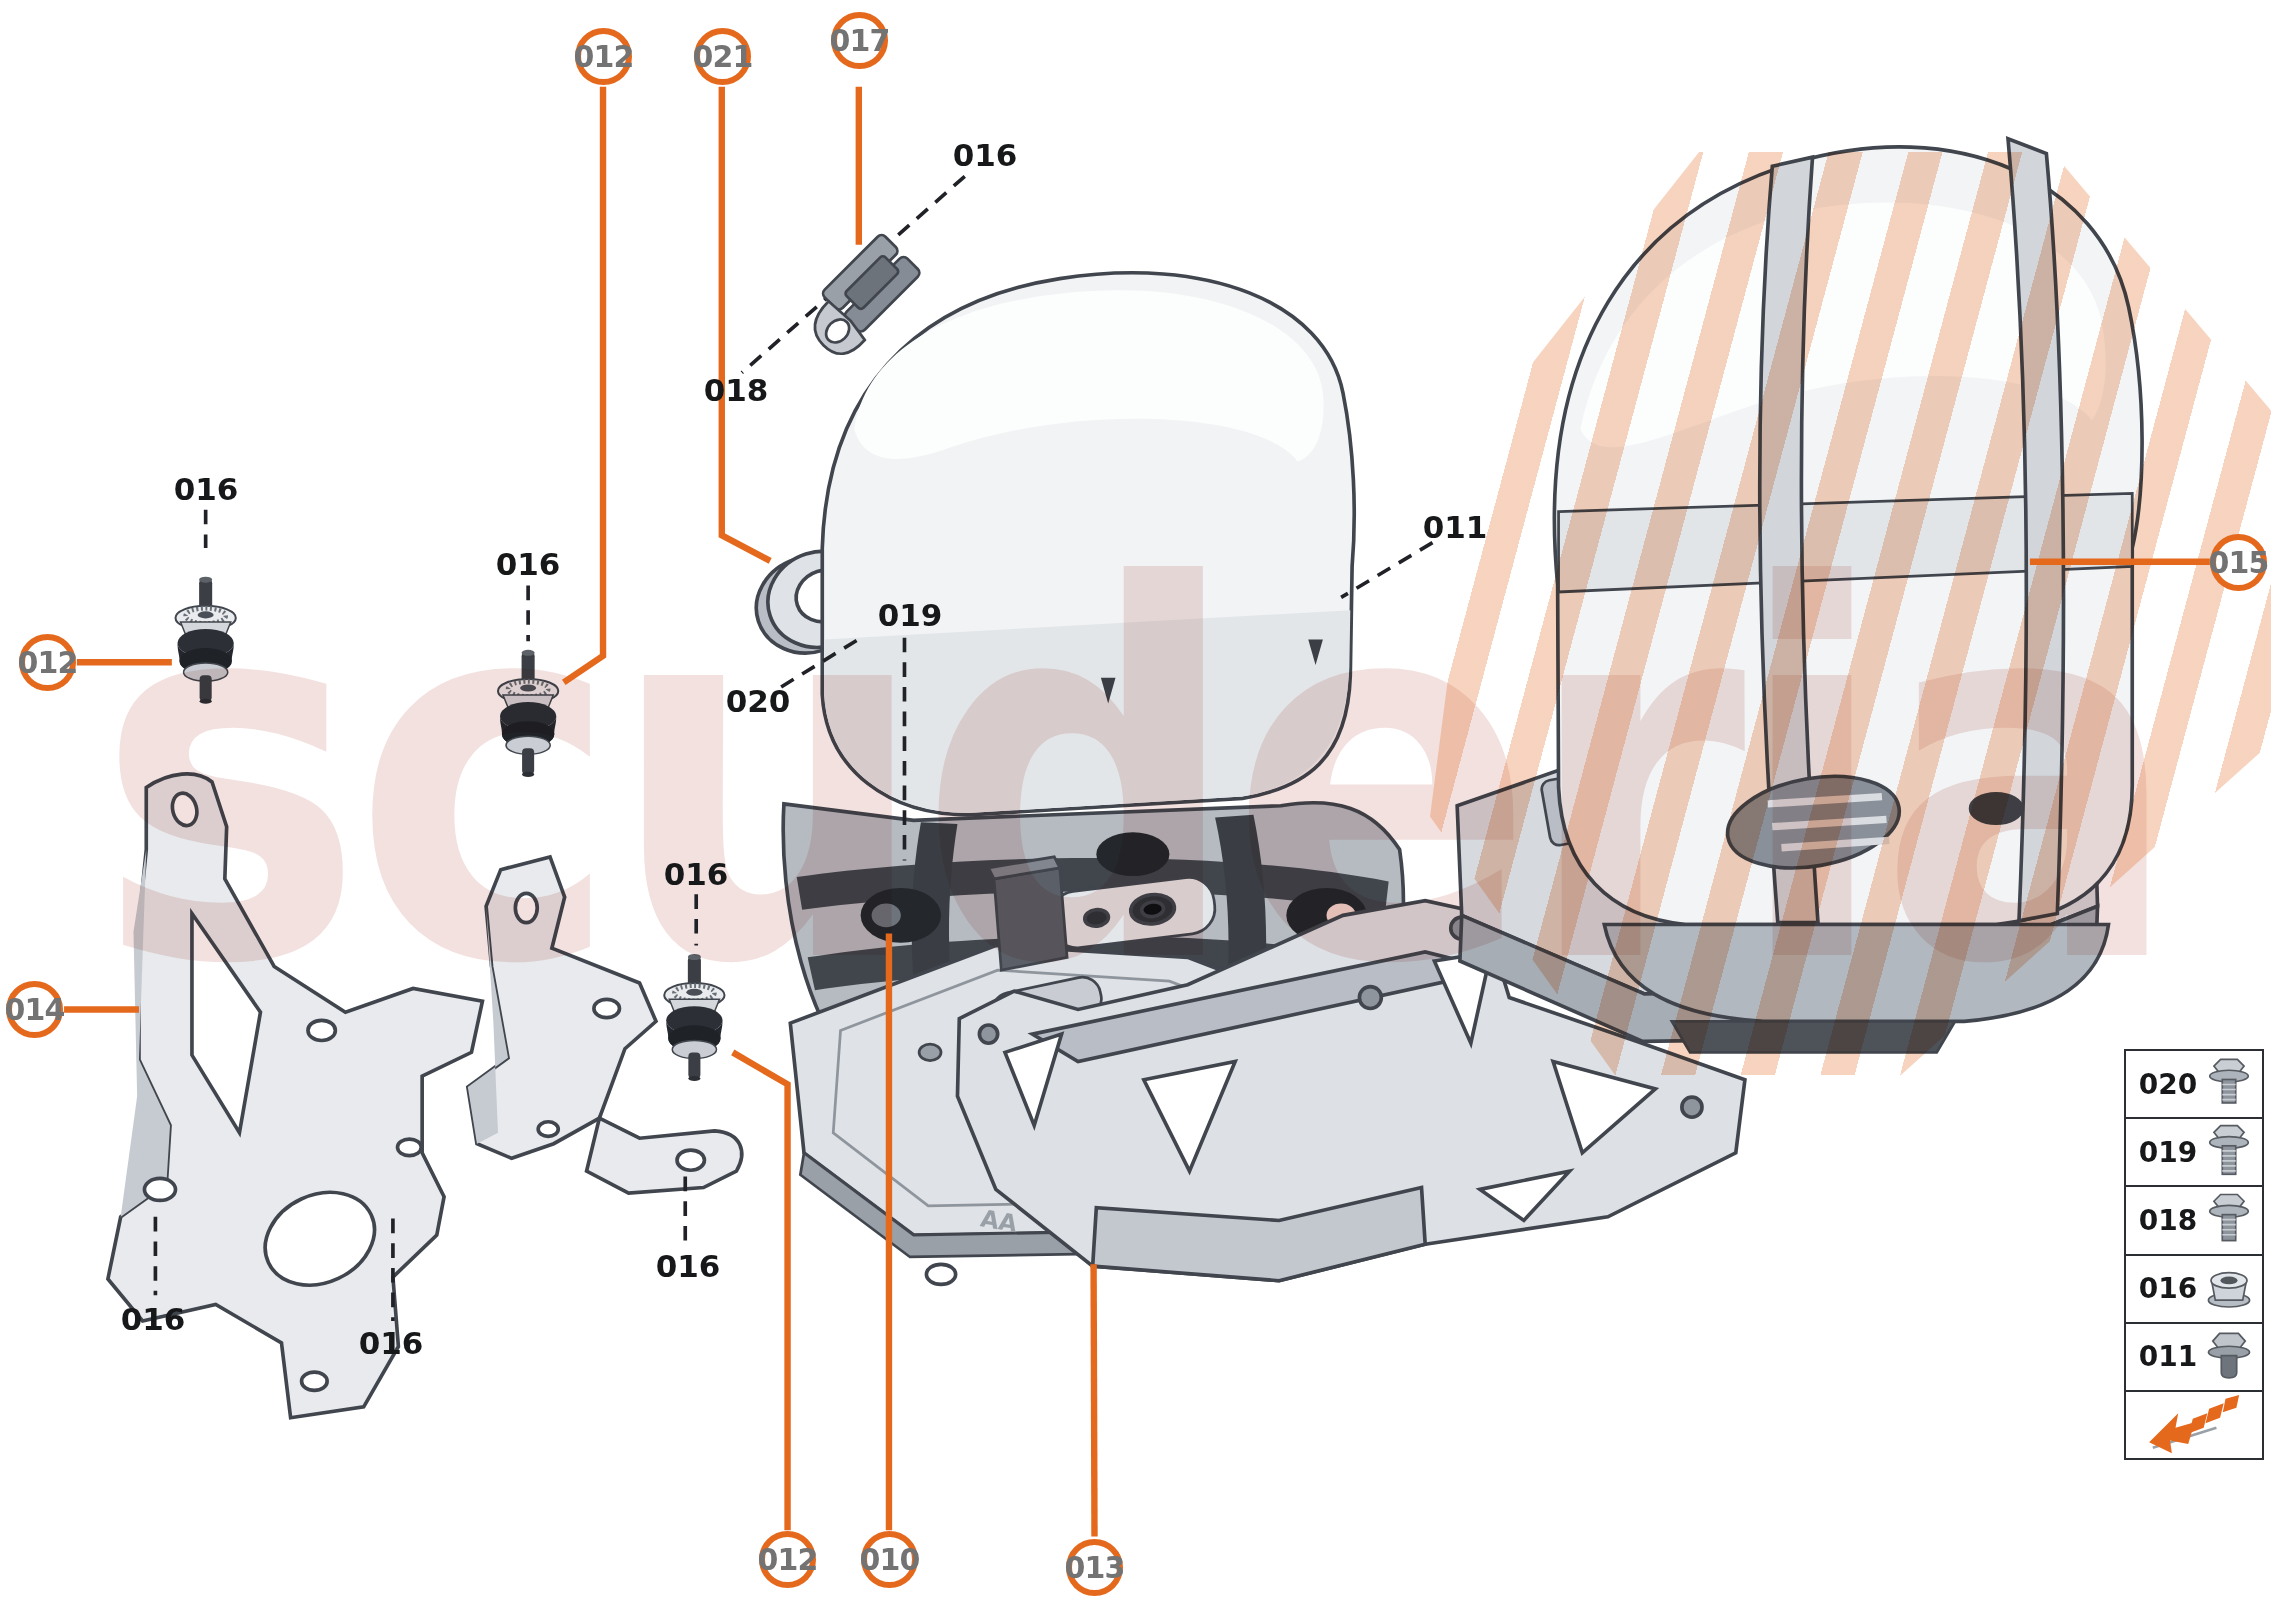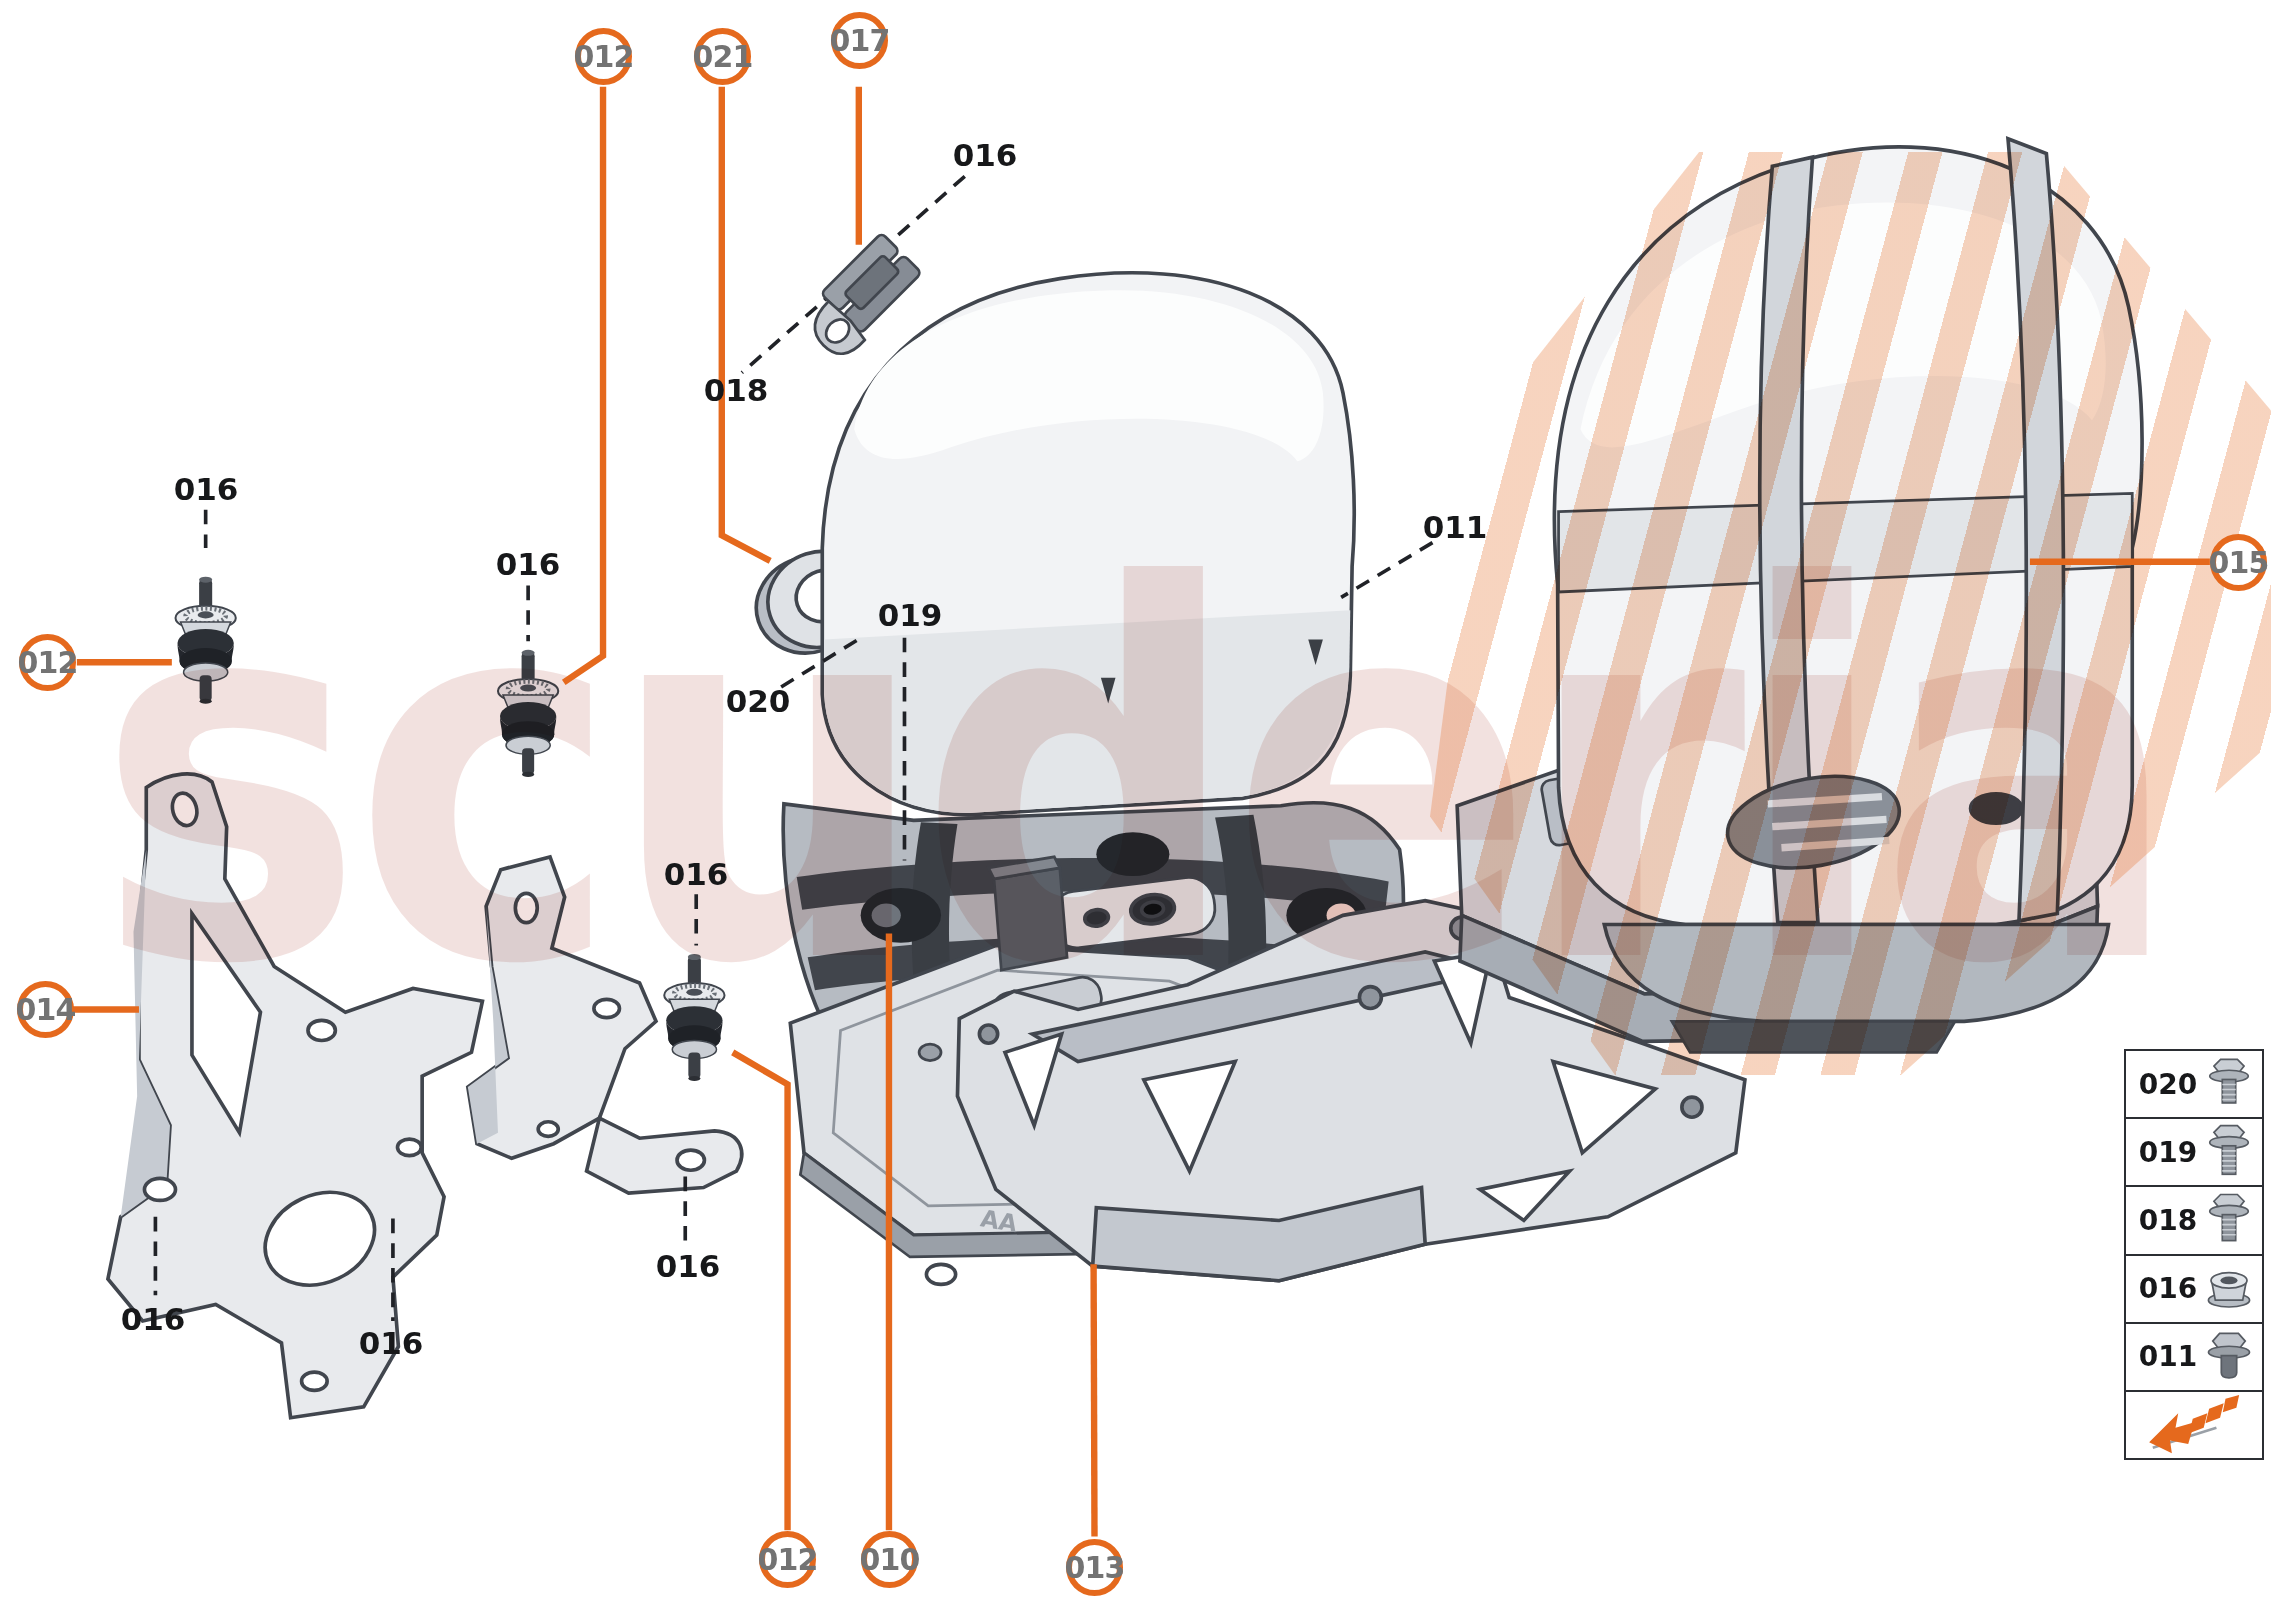--- a/index.html
+++ b/index.html
@@ -263,21 +263,21 @@
     </div>
   <div class="co" style="left:694px;top:28px;">
       <span>021</span>
     </div>
   <div class="co" style="left:831px;top:12px;">
       <span>017</span>
     </div>
   <div class="co" style="left:19px;top:634px;">
       <span>012</span>
     </div>
-  <div class="co" style="left:17px;top:981px;">
+  <div class="co" style="left:6px;top:981px;">
       <span>014</span>
     </div>
   <div class="co" style="left:2210px;top:534px;align-items:center;">
       <span>015</span>
     </div>
   <div class="co" style="left:759px;top:1531px;">
       <span>012</span>
     </div>
   <div class="co" style="left:861px;top:1531px;">
       <span>010</span>

